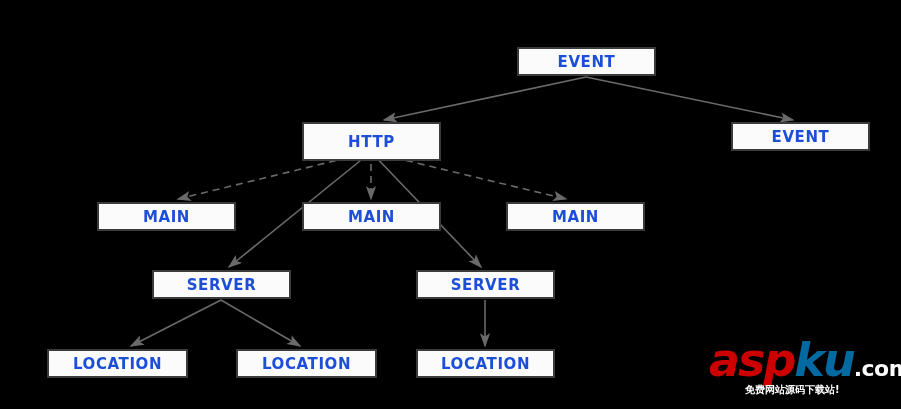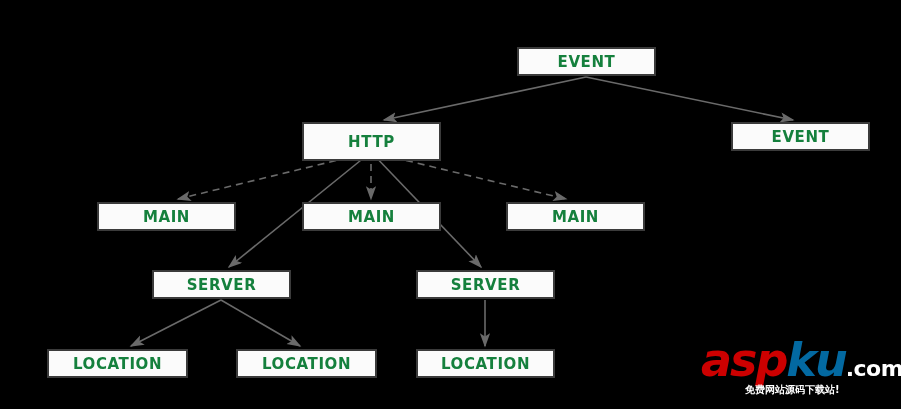--- a/index.html
+++ b/index.html
@@ -25,21 +25,21 @@
     position: absolute;
     left: 0; top: 0;
     width: 901px;
     height: 409px;
   }
   .node-box {
     position: absolute;
     box-sizing: border-box;
     background: #fbfbfb;
     border: 2px solid #3b3b3b;
-    color: #15803d;
+    color: #1d4ed8;
     font-size: 15px;
     font-weight: bold;
     letter-spacing: 0.6px;
     display: flex;
     align-items: center;
     justify-content: center;
     white-space: nowrap;
     user-select: none;
   }
   #watermark {
@@ -54,21 +54,21 @@
     position: absolute;
     left: 0;
     top: 4px;
     font-family: "DejaVu Sans", sans-serif;
     font-size: 46px;
     font-weight: bold;
     font-style: italic;
     line-height: 46px;
     letter-spacing: -2px;
   }
-  .wm-asp { color: #cc0000; }
+  .wm-asp { color: #cc0000; margin-left: 8px; }
   .wm-ku { color: #0369a1; }
   .wm-dotcom {
     color: #ffffff;
     font-size: 22px;
     font-style: normal;
     font-weight: bold;
     letter-spacing: -0.5px;
   }
   .wm-cn {
     position: absolute;

